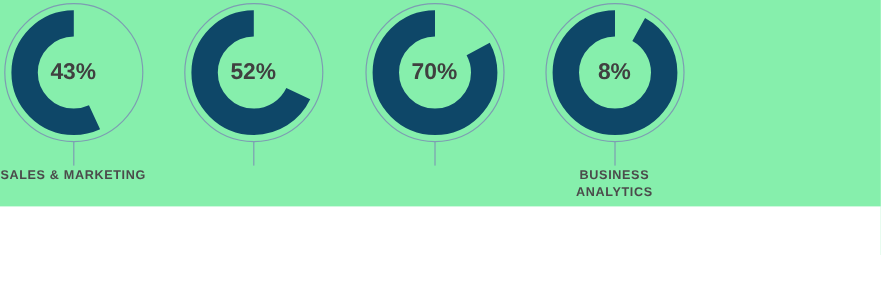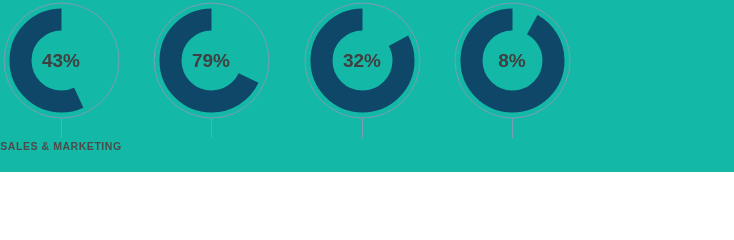--- a/index.html
+++ b/index.html
@@ -10,21 +10,21 @@
   body {
     width: 734px;
     height: 172px;
     font-family: "Liberation Sans", sans-serif;
     overflow: hidden;
   }
   #infographic {
     position: relative;
     width: 734px;
     height: 172px;
-    background: #14b8a6;
+    background: #86efac;
   }
   .donut-group {
     position: absolute;
     top: 0;
     width: 150px;
     height: 172px;
   }
   .donut-wrap {
     position: absolute;
     left: 50%;
@@ -95,40 +95,42 @@
     <div class="connector"></div>
     <div class="cat-label">SALES &amp; MARKETING</div>
   </div>
 
   <div class="donut-group" style="left:136px;">
     <div class="donut-wrap">
       <svg class="donut-svg" viewBox="0 0 117 117">
         <circle cx="58.5" cy="58.5" r="57.5" fill="none" stroke="#7d9db2" stroke-width="1"></circle>
         <circle class="arc" cx="58.5" cy="58.5" r="41" fill="none" stroke="#0E4768" stroke-width="22" transform="rotate(-90 58.5 58.5)" stroke-dasharray="175.17520636416685 82.43539123019616" stroke-dashoffset="-82.43539123019616"></circle>
       </svg>
-      <div class="pct-label">79%</div>
+      <div class="pct-label">52%</div>
     </div>
     <div class="connector"></div>
   </div>
 
   <div class="donut-group" style="left:287px;">
     <div class="donut-wrap">
       <svg class="donut-svg" viewBox="0 0 117 117">
         <circle cx="58.5" cy="58.5" r="57.5" fill="none" stroke="#7d9db2" stroke-width="1"></circle>
         <circle class="arc" cx="58.5" cy="58.5" r="41" fill="none" stroke="#0E4768" stroke-width="22" transform="rotate(-90 58.5 58.5)" stroke-dasharray="213.81679600332131 43.79380159104171" stroke-dashoffset="-43.79380159104171"></circle>
       </svg>
-      <div class="pct-label">32%</div>
+      <div class="pct-label">70%</div>
     </div>
     <div class="connector"></div>
   </div>
 
   <div class="donut-group" style="left:437px;">
     <div class="donut-wrap">
       <svg class="donut-svg" viewBox="0 0 117 117">
         <circle cx="58.5" cy="58.5" r="57.5" fill="none" stroke="#7d9db2" stroke-width="1"></circle>
         <circle class="arc" cx="58.5" cy="58.5" r="41" fill="none" stroke="#0E4768" stroke-width="22" transform="rotate(-90 58.5 58.5)" stroke-dasharray="237.00174978681397 20.60884780754904" stroke-dashoffset="-20.60884780754904"></circle>
       </svg>
       <div class="pct-label">8%</div>
     </div>
     <div class="connector"></div>
+    <div class="cat-label">BUSINESS
+ANALYTICS</div>
   </div>
 
 </div>
 
 </body></html>

